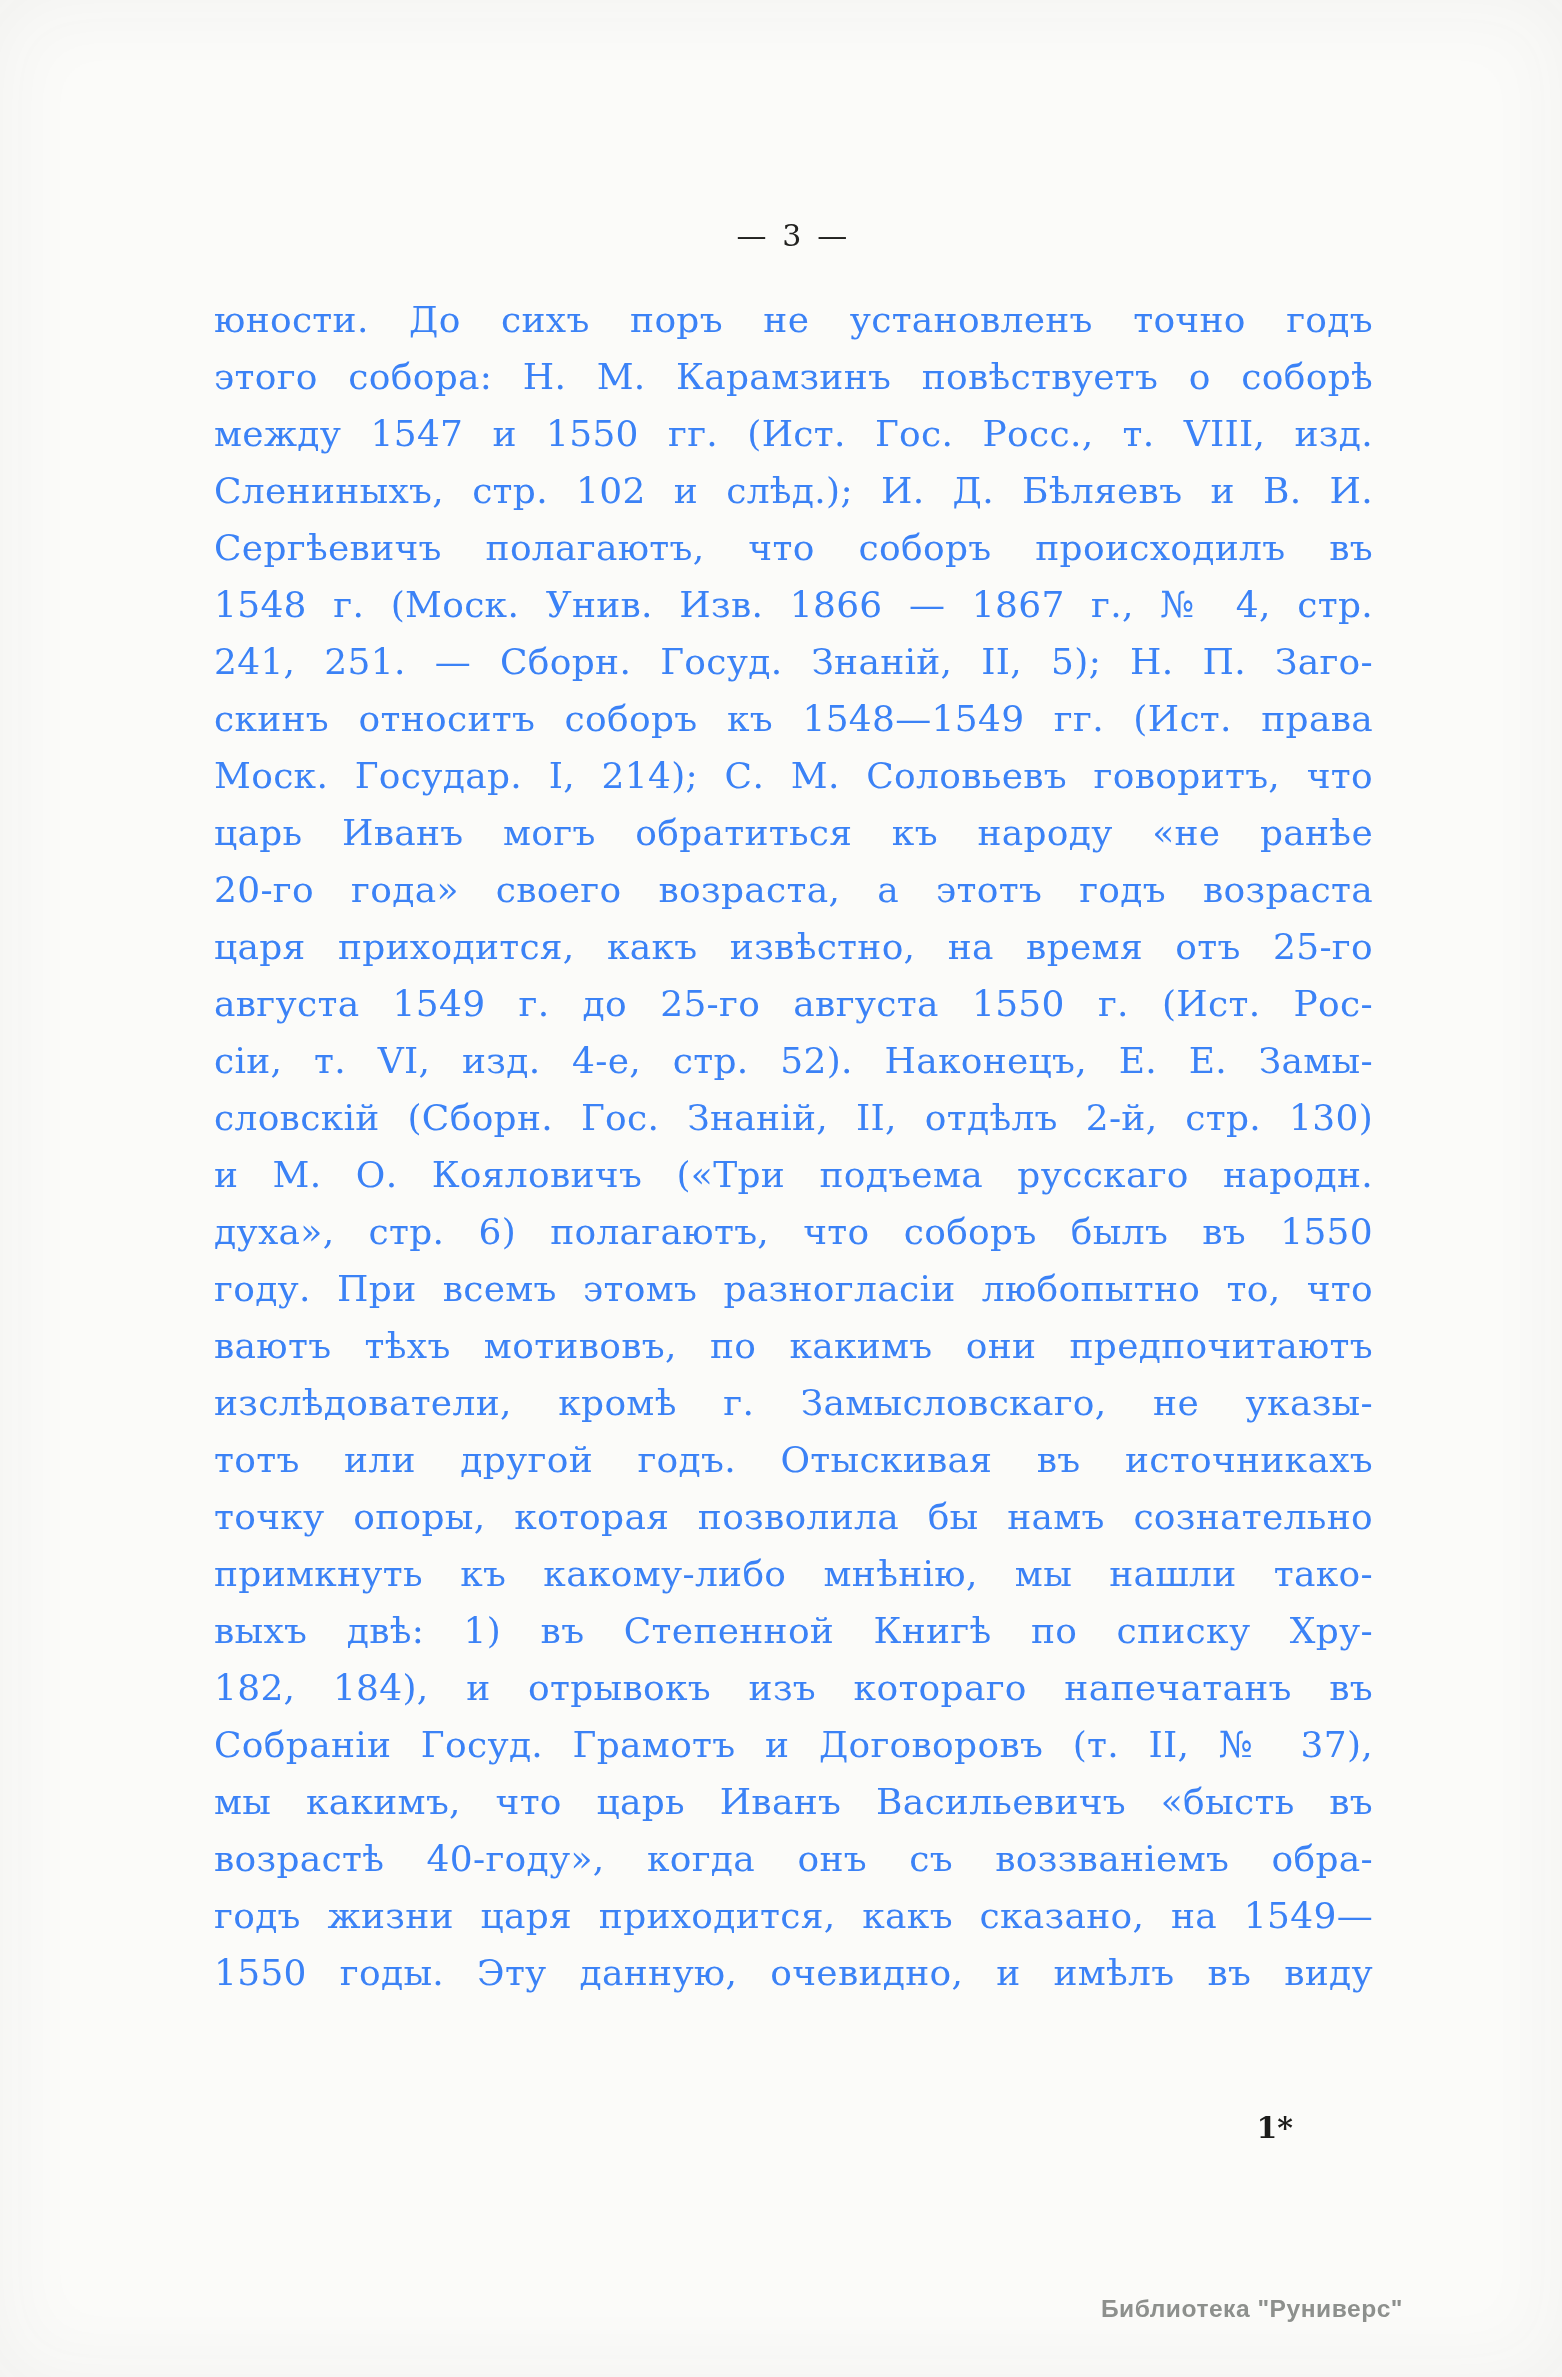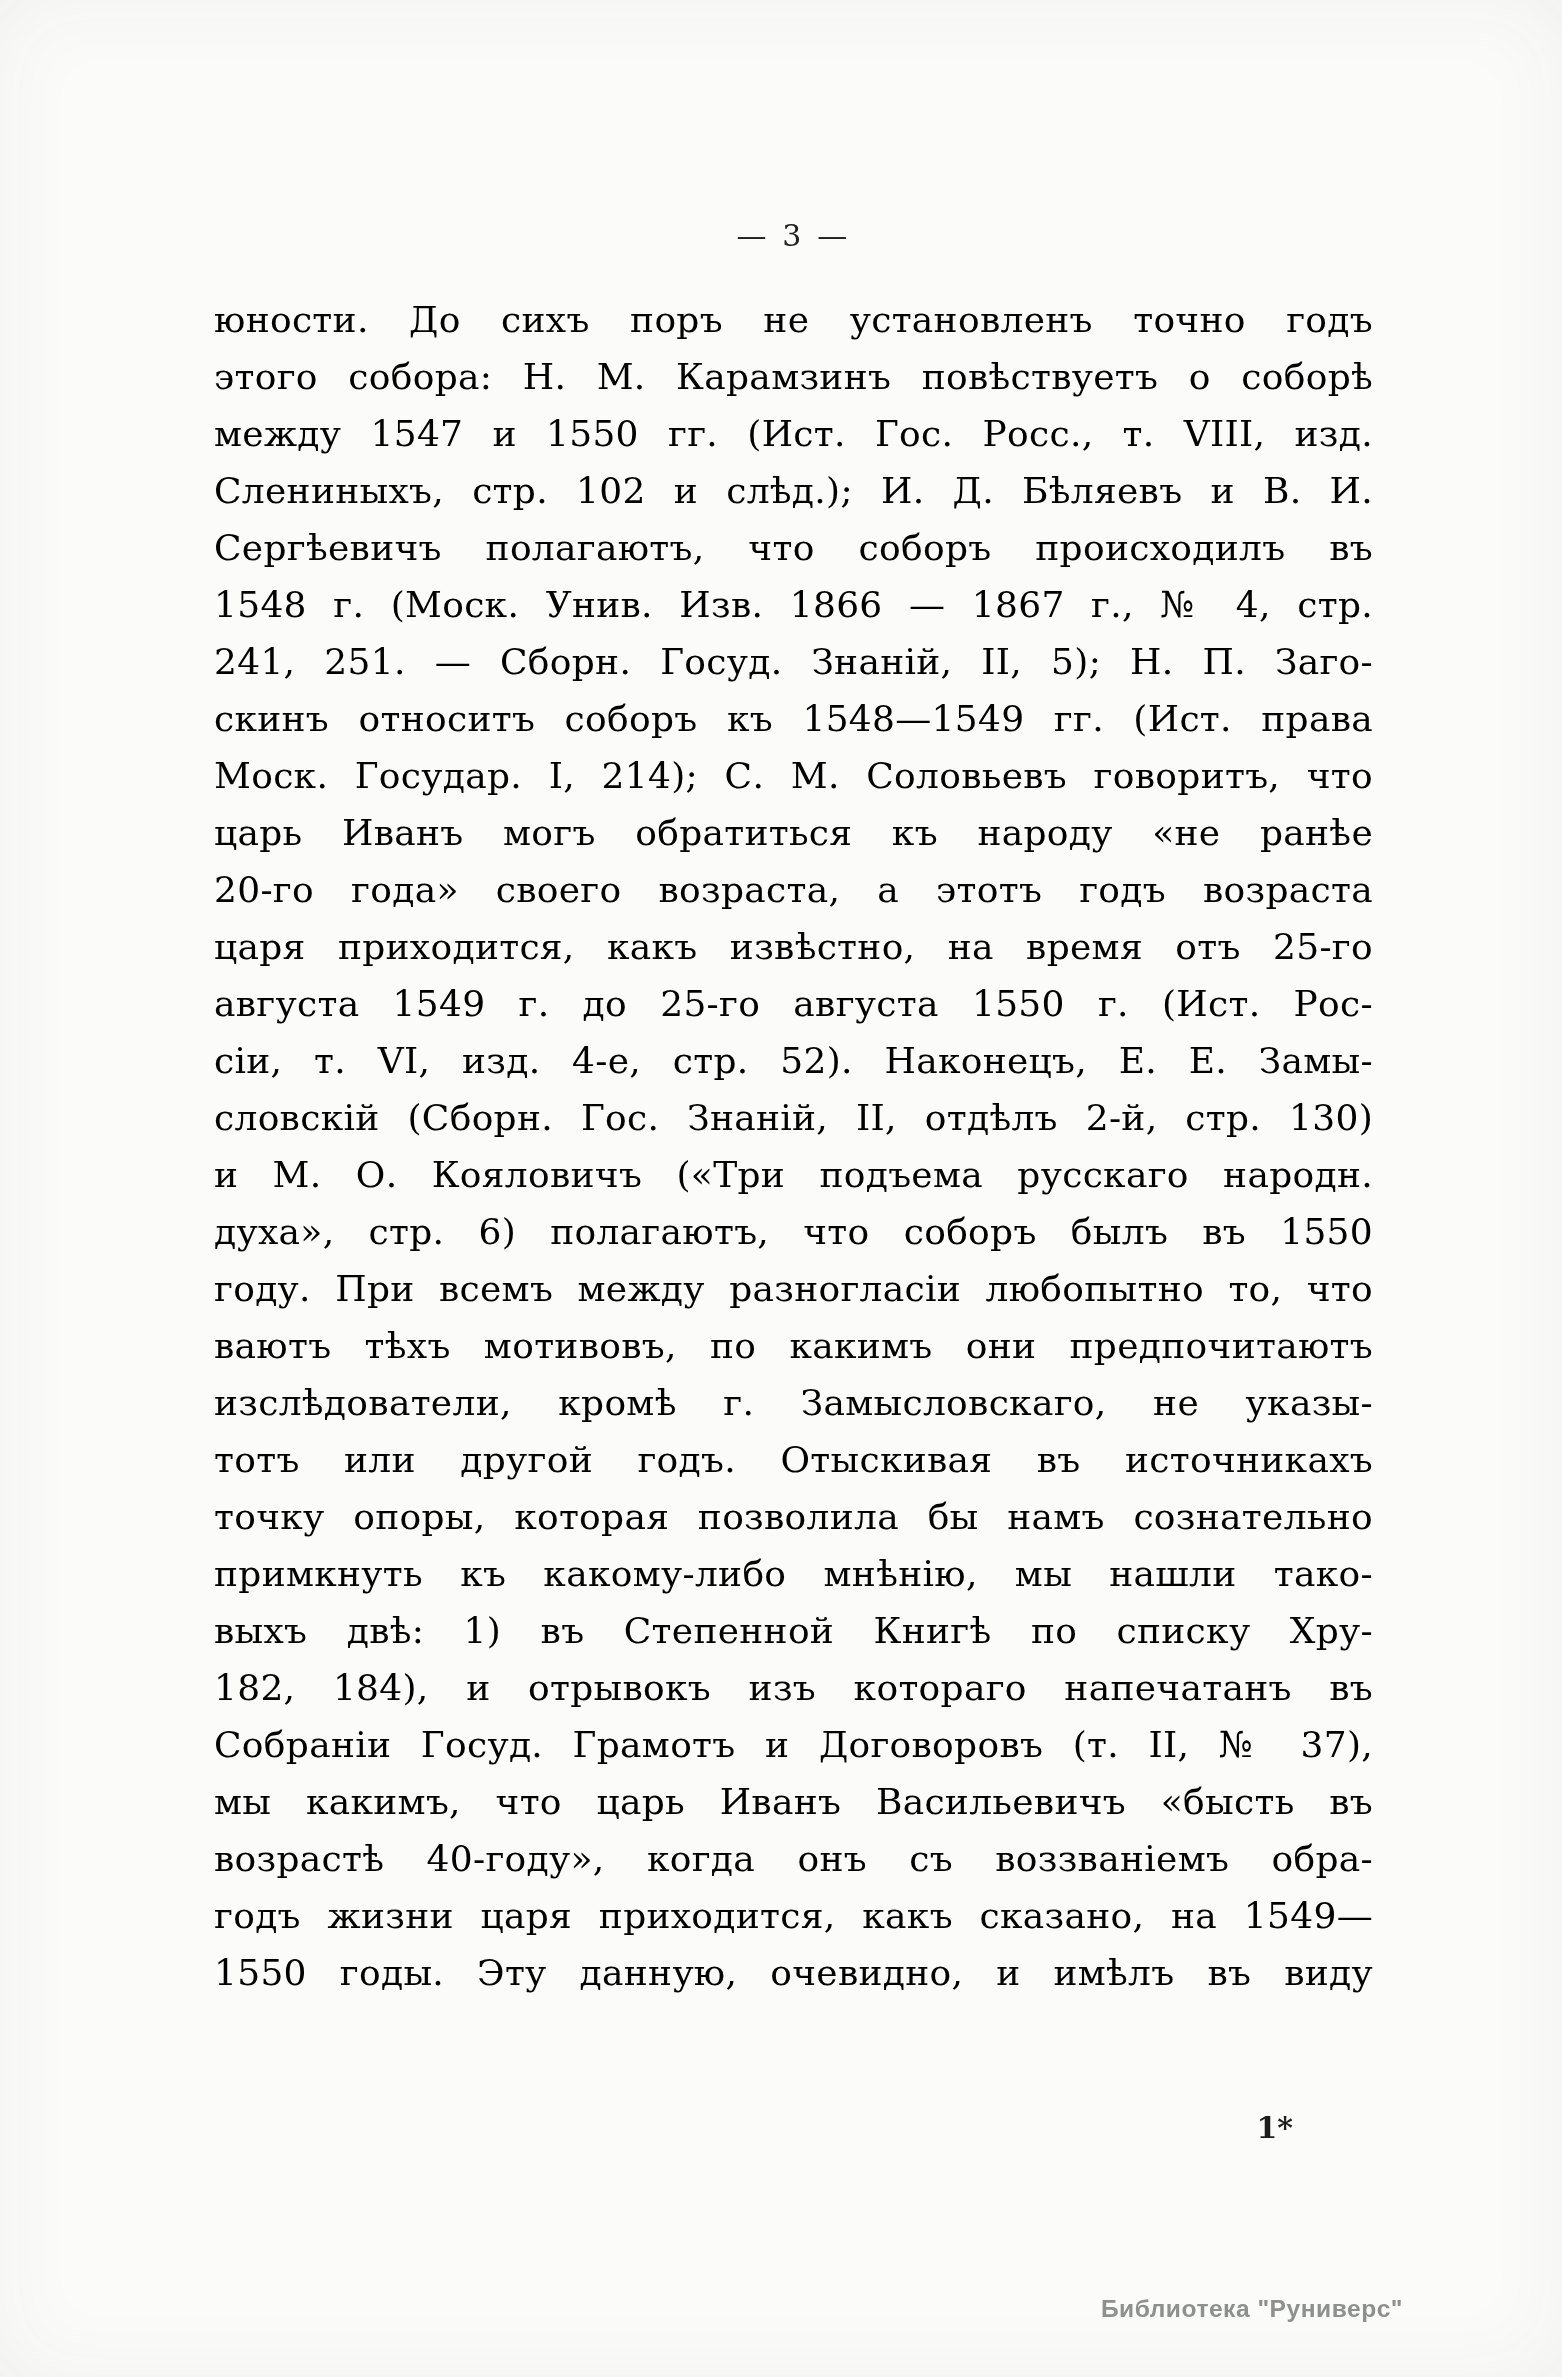--- a/index.html
+++ b/index.html
@@ -37,21 +37,21 @@
     width: 1159px;
   }
   .line {
     font-size: 36px;
     line-height: 57px;
     height: 57px;
     letter-spacing: 0.3px;
     text-align: justify;
     text-align-last: justify;
     white-space: nowrap;
-    color: #000000;
+    color: #3b82f6;
   }
   .signature-mark {
     position: absolute;
     top: 2110px;
     left: 214px;
     width: 1159px;
     text-align: right;
     padding-right: 80px;
     box-sizing: border-box;
     font-size: 30px;
@@ -87,21 +87,21 @@
       <div class="line">скинъ относитъ соборъ къ 1548—1549 гг. (Ист. права</div>
       <div class="line">Моск. Государ. I, 214); С. М. Соловьевъ говоритъ, что</div>
       <div class="line">царь Иванъ могъ обратиться къ народу «не ранѣе</div>
       <div class="line">20-го года» своего возраста, а этотъ годъ возраста</div>
       <div class="line">царя приходится, какъ извѣстно, на время отъ 25-го</div>
       <div class="line">августа 1549 г. до 25-го августа 1550 г. (Ист. Рос-</div>
       <div class="line">сіи, т. VI, изд. 4-е, стр. 52). Наконецъ, Е. Е. Замы-</div>
       <div class="line">словскій (Сборн. Гос. Знаній, II, отдѣлъ 2-й, стр. 130)</div>
       <div class="line">и М. О. Кояловичъ («Три подъема русскаго народн.</div>
       <div class="line">духа», стр. 6) полагаютъ, что соборъ былъ въ 1550</div>
-      <div class="line">году. При всемъ между разногласіи любопытно то, что</div>
+      <div class="line">году. При всемъ этомъ разногласіи любопытно то, что</div>
       <div class="line">ваютъ тѣхъ мотивовъ, по какимъ они предпочитаютъ</div>
       <div class="line">изслѣдователи, кромѣ г. Замысловскаго, не указы-</div>
       <div class="line">тотъ или другой годъ. Отыскивая въ источникахъ</div>
       <div class="line">точку опоры, которая позволила бы намъ сознательно</div>
       <div class="line">примкнуть къ какому-либо мнѣнію, мы нашли тако-</div>
       <div class="line">выхъ двѣ: 1) въ Степенной Книгѣ по списку Хру-</div>
       <div class="line">182, 184), и отрывокъ изъ котораго напечатанъ въ</div>
       <div class="line">Собраніи Госуд. Грамотъ и Договоровъ (т. II, № 37),</div>
       <div class="line">мы какимъ, что царь Иванъ Васильевичъ «бысть въ</div>
       <div class="line">возрастѣ 40-году», когда онъ съ воззваніемъ обра-</div>

